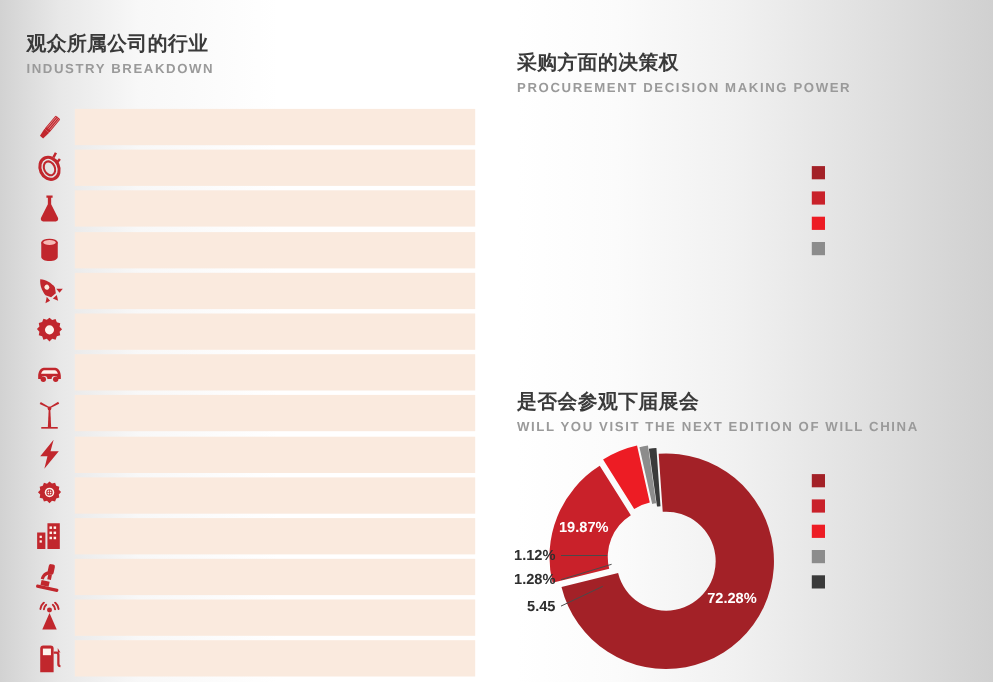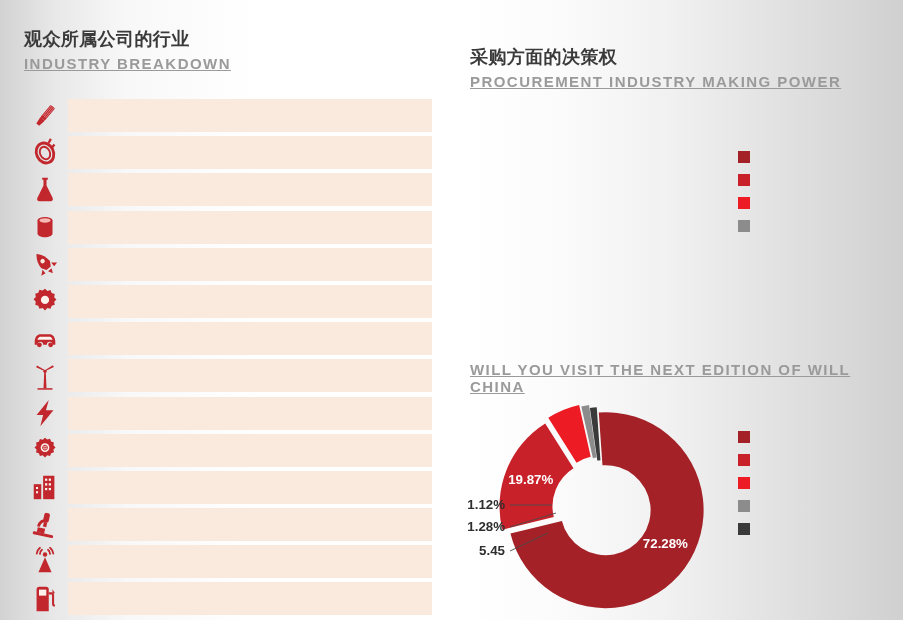--- a/index.html
+++ b/index.html
@@ -44,27 +44,26 @@
 
   
   .block-title {
     font-size: 18px;
     font-weight: bold;
     color: #3a3a3a;
     letter-spacing: .4px;
     line-height: 1.1;
   }
   .block-sub {
-    font-size: 15px;
+    font-size: 12px;
     font-weight: bold;
     color: #9a9a9a;
     letter-spacing: 1.45px;
     margin-top: 6px;
     line-height: 1.1;
-    text-decoration: underline;
   }
   .head-left { position: absolute; left: 24px; top: 30px; }
   .head-r1   { position: absolute; left: 20px; top: 30px; }
   .head-r2   { position: absolute; left: 20px; top: 338px; }
 
   
   .ind-list {
     position: absolute;
     left: 22px;
     top: 99px;
@@ -377,21 +376,21 @@
             <span class="ind-en"></span>
           </span>
         </div>
       </div>
   </div>
 
   <div class="col-right">
 
     <div class="head-r1">
       <div class="block-title">采购方面的决策权</div>
-      <div class="block-sub">PROCUREMENT INDUSTRY MAKING POWER</div>
+      <div class="block-sub">PROCUREMENT DECISION MAKING POWER</div>
     </div>
 
 
     <div class="legend legend-1" id="legend-1">
         <div class="legend-item">
           <span class="legend-sw" style="background:#A32127"></span>
           <span>
             <span class="legend-cn" style="display:block"></span>
             <span class="legend-en" style="display:block"></span>
           </span>
@@ -413,20 +412,21 @@
         <div class="legend-item">
           <span class="legend-sw" style="background:#8C8C8C"></span>
           <span>
             <span class="legend-cn" style="display:block"></span>
             <span class="legend-en" style="display:block"></span>
           </span>
         </div>
       </div>
 
     <div class="head-r2">
+      <div class="block-title">是否会参观下届展会</div>
       <div class="block-sub">WILL YOU VISIT THE NEXT EDITION OF WILL CHINA</div>
     </div>
 
     <div class="donut-wrap donut-2">
       <svg width="280" height="232" viewBox="0 0 280 232" id="donut2-svg" aria-hidden="true">
           <g transform="translate(1.615897496527071,1.178505528505295)">
             <path d="M145.16386557307573,8.238723074537234 A98,98 0 1 1 56.82557755231031,129.36299021419777 L108.29745908014249,116.72790366978468 A45,45 0 1 0 148.86095868151435,61.10961773830791 Z" fill="#A32127"></path>
           </g>
           <text x="213.4041048680287" y="145.3832100832012" text-anchor="middle" class="slice-label">72.28%</text>
           <g transform="translate(-6.491476251241046,-2.6193006852160927)">

